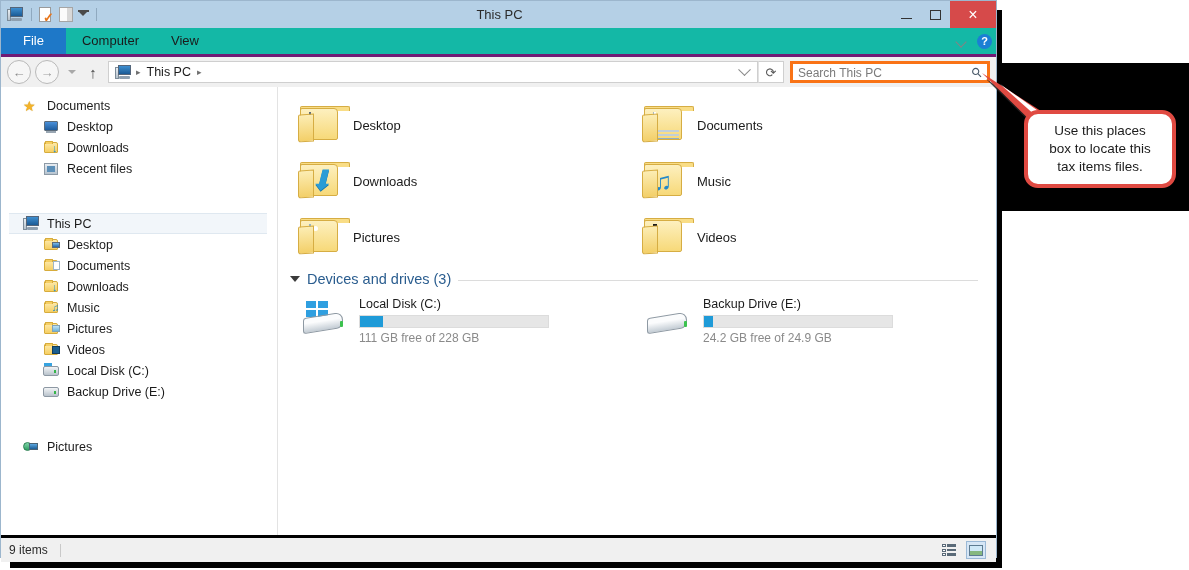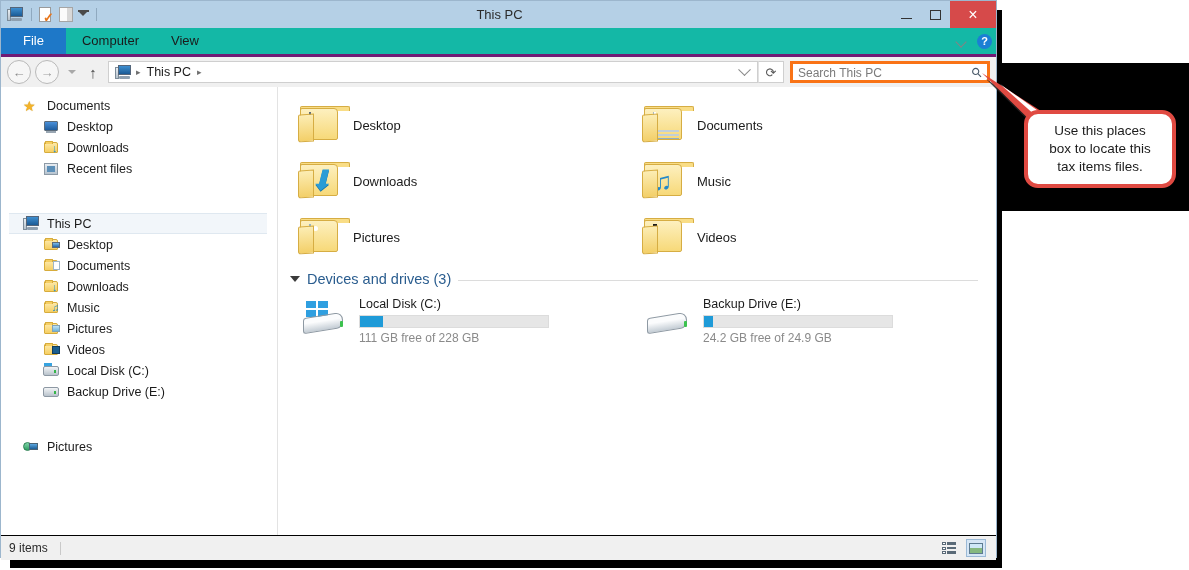--- a/index.html
+++ b/index.html
@@ -148,21 +148,21 @@
   .cd:after{content:"";position:absolute;left:7px;top:7px;width:6px;height:6px;border-radius:50%;background:#fff;border:1px solid #b5bfc8;}
   .drive-info{margin-left:9px;flex:1;min-width:0;}
   .drive-name{font-size:12.5px;color:#1b1b1b;margin-bottom:4px;}
   .bar{width:190px;height:13px;background:#e6e6e6;border:1px solid #dcdcdc;box-sizing:border-box;}
   .bar .fill{height:100%;background:#1f9bd8;}
   .drive-free{font-size:12px;color:#8a8a8a;margin-top:3px;}
   .drive.simple{align-items:center;padding-top:14px;}
   .drive.simple .drive-name{margin-bottom:0;font-size:12.5px;}
 
   
-  .statusbar{height:25px;background:#f0f0f0;border-top:1px solid #000000;display:flex;align-items:center;padding:12px 8px;box-sizing:border-box;position:relative;}
+  .statusbar{height:25px;background:#f0f0f0;border-top:3px solid #000000;display:flex;align-items:center;padding:12px 8px;box-sizing:border-box;position:relative;}
   .status-text{font-size:12px;color:#2a2a2a;}
   .status-sep{width:1px;height:13px;background:#c9c9c9;margin-left:12px;}
   .view-btns{position:absolute;right:10px;top:3px;display:flex;gap:7px;align-items:center;}
   .vbtn{width:20px;height:18px;display:flex;align-items:center;justify-content:center;}
   .vbtn.active{background:#d6e6f5;border:1px solid #9bb9d6;box-sizing:border-box;}
   .vb-details{width:15px;height:12px;display:grid;grid-template-columns:4px 9px;grid-template-rows:repeat(3,1fr);gap:1.5px;align-items:center;}
   .vb-details i{background:#5a6a78;height:2.5px;display:block;}
   .vb-details i.dot{background:#fff;border:1px solid #5a6a78;height:3px;box-sizing:border-box;}
   .vb-icons{width:14px;height:11px;background:linear-gradient(#cfe8f7 0 50%,#86b87f 50% 100%);border:1px solid #5d7b91;box-sizing:border-box;}
 

